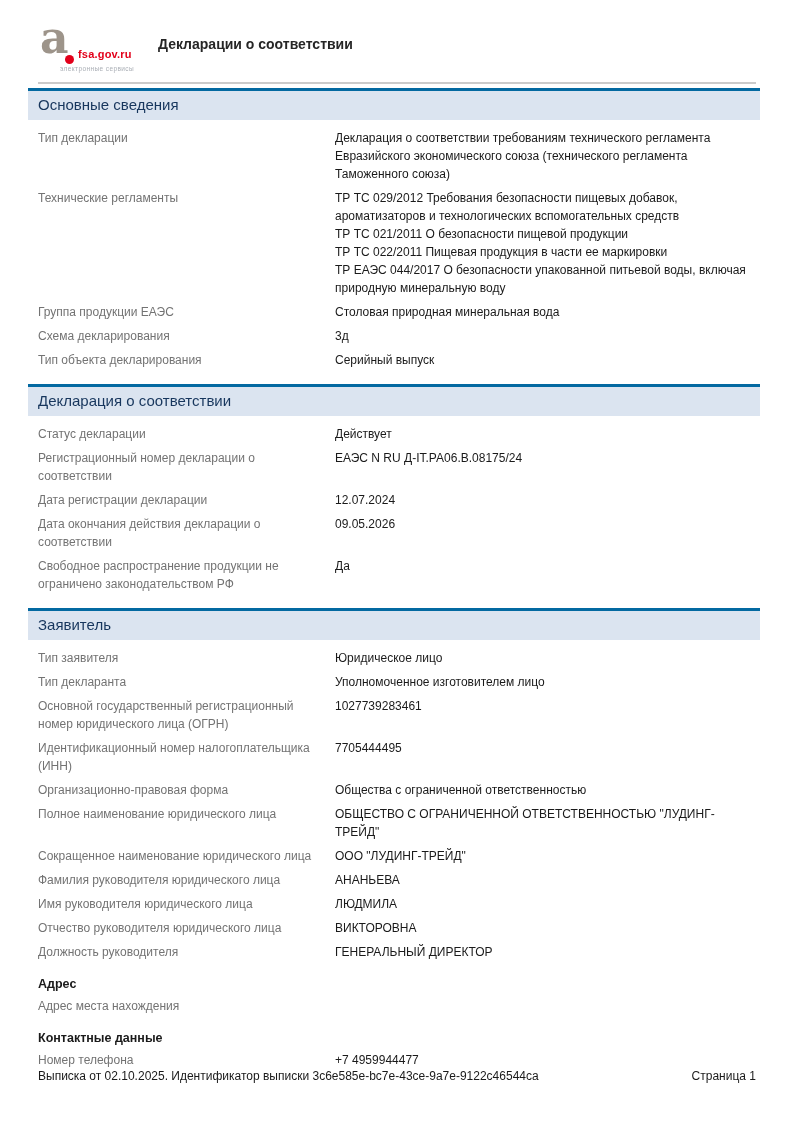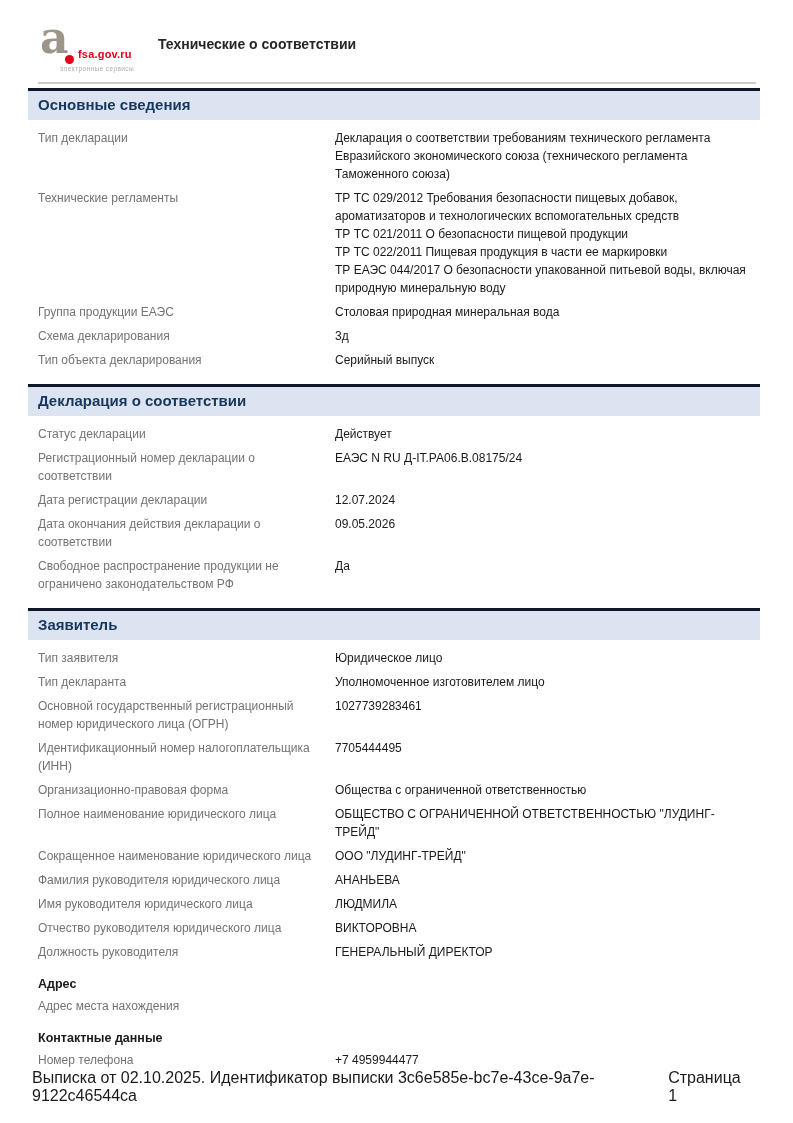--- a/index.html
+++ b/index.html
@@ -33,59 +33,59 @@
     font-size:14px; font-weight:bold; color:#262626;
   }
   .header-rule {
     position:absolute; left:38px; top:82px; width:718px;
     border-top:2px solid #cbcbcb;
   }
   
   .content { position:absolute; left:38px; top:88px; width:717px; }
   .section-header {
     margin:8px -5px 0 -10px;
-    border-top:3px solid #0f172a;
+    border-top:3px solid #0369a1;
     background:#dbe4f0;
     padding:5px 8px 7px 10px;
-    font-size:15px; font-weight:bold; color:#17365d;
+    font-size:15px; font-weight:normal; color:#17365d;
   }
   .section-header.first { margin-top:0; }
   .section-body { padding:6px 0 4px 0; }
   .row { display:flex; padding:3px 0 3px 0; }
   .row-label {
     flex:0 0 297px; padding-right:6px;
     font-size:12px; line-height:18px; color:#737373;
   }
   .row-value {
     flex:1; font-size:12px; line-height:18px; color:#1a1a1a;
     font-weight:normal; white-space:pre-line;
   }
   .subheader {
     margin:13px 0 3px 0;
     font-size:12.5px; font-weight:bold; color:#1a1a1a;
   }
   
   .footer {
-    position:absolute; left:32px; top:1069px; width:718px;
+    position:absolute; left:38px; top:1069px; width:718px;
     display:flex; justify-content:space-between;
-    font-size:16px; color:#1a1a1a;
+    font-size:12px; color:#1a1a1a;
   }
 </style>
 </head>
 <body>
 
 <div class="page">
 
   <div class="logo">
     <span class="logo-a">а</span>
     <span class="logo-dot"></span>
     <span class="logo-domain">fsa.gov.ru</span>
     <span class="logo-tagline">электронные сервисы</span>
   </div>
-  <div class="doc-title">Технические о соответствии</div>
+  <div class="doc-title">Декларации о соответствии</div>
   <div class="header-rule"></div>
 
   <div class="content">
 
     <div class="section-header first">Основные сведения</div>
     <div class="section-body">
       <div class="row">
         <div class="row-label">Тип декларации</div>
         <div class="row-value">Декларация о соответствии требованиям технического регламента Евразийского экономического союза (технического регламента Таможенного союза)</div>
       </div>

